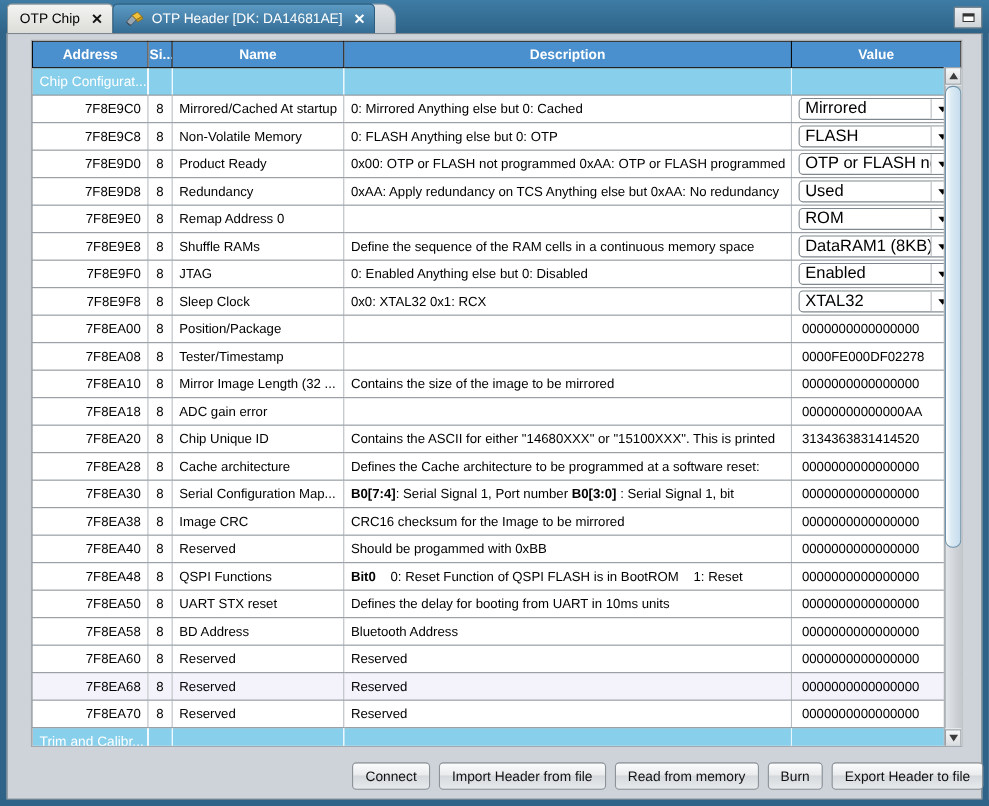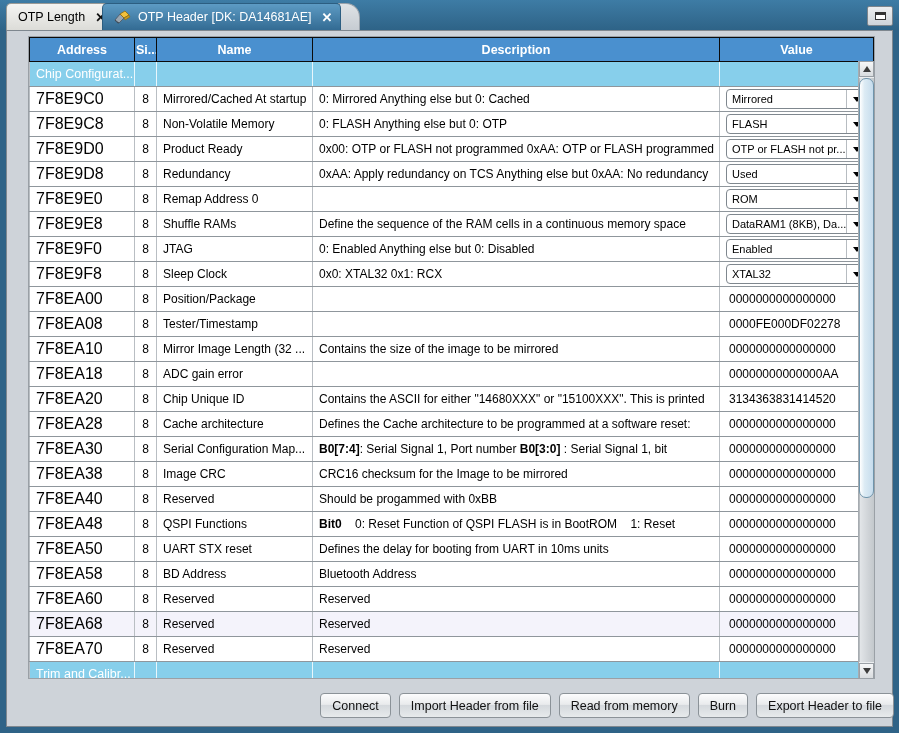--- a/index.html
+++ b/index.html
@@ -159,21 +159,21 @@
     padding: 0 6px;
     box-sizing: border-box;
     white-space: nowrap;
     overflow: hidden;
     background: #ffffff;
     vertical-align: middle;
   }
   table.grid td:first-child { border-left: 1px solid #b9bec3; }
   tr.row.selected td { background: #f4f3fb; }
 
-  td.c-addr { font-size: 16px; }
+  td.c-addr { font-size: 12px; text-align: right; }
   td.c-size { text-align: center; font-size: 12px; }
   td.c-name { font-size: 12px; }
   td.c-desc { font-size: 12px; }
   td.c-val  { font-size: 12px; padding: 0 4px; }
 
   
   tr.grouprow td {
     background: #87cfeb;
     border-bottom: 1px solid #8f969c;
     border-right: 1px solid #e8f6fc;
@@ -193,21 +193,21 @@
     height: 20px;
     border: 1px solid #7f878e;
     border-radius: 4px;
     background: #ffffff;
     box-sizing: border-box;
     line-height: 18px;
     padding-left: 5px;
     padding-right: 22px;
     overflow: hidden;
     white-space: nowrap;
-    font-size: 11px;
+    font-size: 15px;
     cursor: default;
   }
   .combo .arrowbox {
     position: absolute;
     right: 0; top: 0;
     width: 19px; height: 18px;
     border-left: 1px solid #b7bcc1;
     display: flex; align-items: center; justify-content: center;
     background: #ffffff;
   }
@@ -299,21 +299,21 @@
 </head>
 <body>
 
 <div id="window">
 
   <div id="tabstrip">
 
     <div id="tab-tail"></div>
 
     <div class="tab inactive">
-      <span class="tab-label">OTP Length</span>
+      <span class="tab-label">OTP Chip</span>
       <span class="tab-close">✕</span>
     </div>
 
     <div class="tab active">
       <span class="tab-icon">
         <svg width="17" height="15" viewBox="0 0 17 15">
           <path d="M1 10 L6 4 L10 8 L5 13 Z" fill="#9aa6b0" stroke="#4c5661" stroke-width="0.8"></path>
           <path d="M6 4 L11 1 L15 5 L10 8 Z" fill="#f2c13c" stroke="#8a6a10" stroke-width="0.8"></path>
           <path d="M10 8 L15 5 L16 7 L11 10 Z" fill="#c99a1d" stroke="#8a6a10" stroke-width="0.6"></path>
           <path d="M1 10 L3 12.5 L5 13" fill="none" stroke="#3a434c" stroke-width="0.8"></path>

